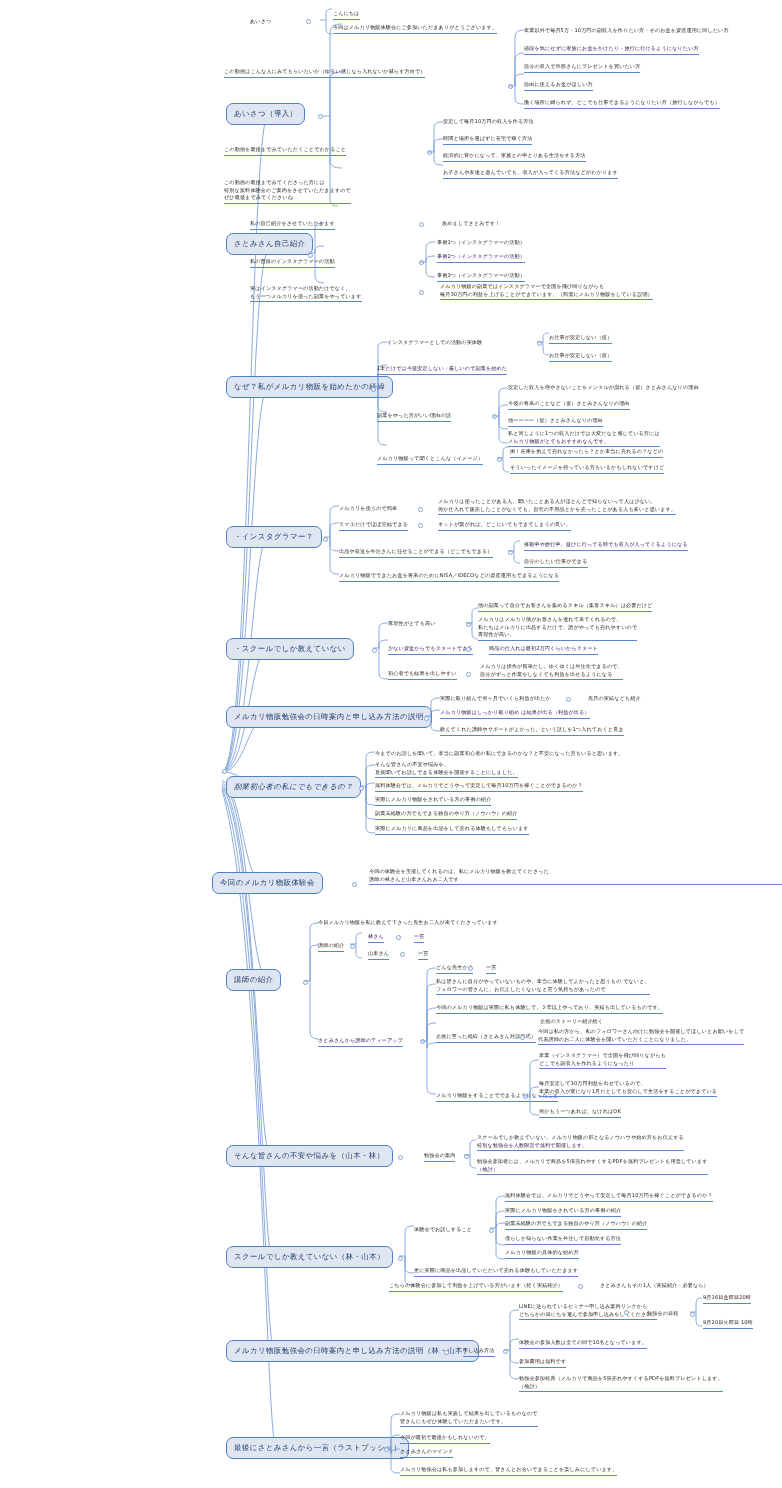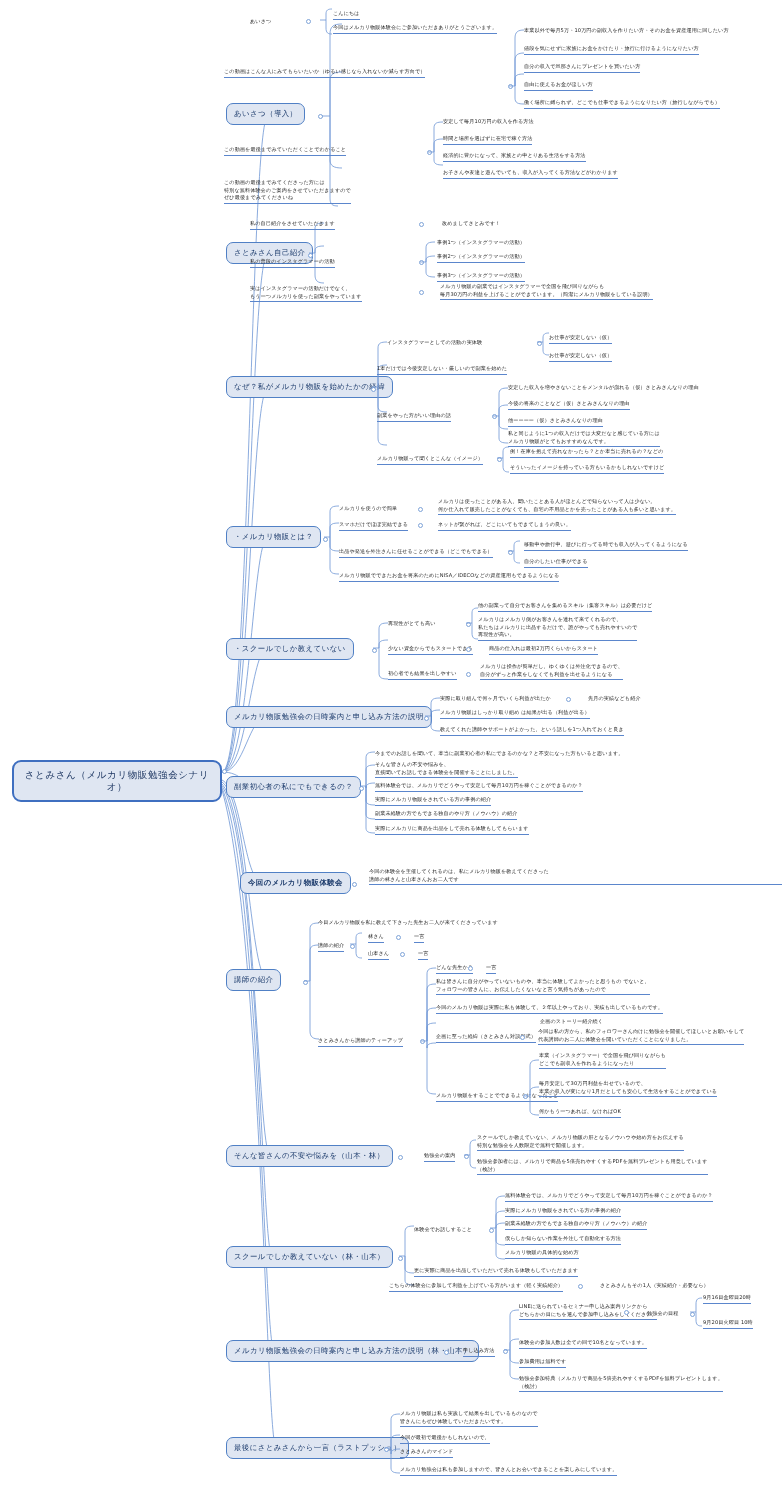--- a/index.html
+++ b/index.html
@@ -89,21 +89,20 @@
       <path d="M222 772 C242 772 244 786 258 786"></path>
       <path d="M222 780 C242 790 244 882 262 882"></path>
       <path d="M222 782 C248 800 250 980 268 980"></path>
       <path d="M222 784 C255 820 258 1155 270 1155"></path>
       <path d="M222 786 C258 840 262 1256 272 1256"></path>
       <path d="M222 788 C260 880 264 1350 274 1350"></path>
       <path d="M222 790 C262 930 266 1447 276 1447"></path>
     </g>
   </svg>
 
-  <div class="root-node">さとみさん（メルカリ物販勉強会シナリオ）</div>
   <div class="knob" style="left:222px;top:769px"></div>
 
   <div class="b1" style="left:226px;top:103px;">あいさつ（導入）</div>
   <div class="knob" style="left:318px;top:114px"></div>
   <svg style="position:absolute;left:320px;top:10px;width:130px;height:200px">
     <g fill="none" stroke="#6d95d4" stroke-width="0.8">
       <path d="M2 106 L10 106 M10 106 L10 24 C10 16 14 14 22 14"></path>
       <path d="M10 106 L10 70 C10 64 14 62 22 62"></path>
       <path d="M10 106 L10 150 C10 156 14 158 22 158"></path>
       <path d="M10 106 L10 188 C10 194 12 196 18 196"></path>
@@ -142,21 +141,21 @@
   </svg>
   <div class="lf plain" style="left:443px;top:118px;">安定して毎月10万円の収入を作る方法</div>
   <div class="lf ul" style="left:443px;top:135px;">時間と場所を選ばずに在宅で稼ぐ方法</div>
   <div class="lf ul" style="left:443px;top:152px;">経済的に豊かになって、家族との中とりある生活をする方法</div>
   <div class="lf ul" style="left:443px;top:169px;">お子さんや友達と遊んでいても、収入が入ってくる方法などがわかります</div>
 
   <div class="lf ul" style="left:224px;top:179px;">この動画の最後までみてくださった方には
 特別な無料体験会のご案内をさせていただきますので
 ぜひ最後までみてくださいね</div>
 
-  <div class="b1" style="left:226px;top:242px;">さとみさん自己紹介</div>
+  <div class="b1" style="left:226px;top:233px;">さとみさん自己紹介</div>
   <div class="knob" style="left:308px;top:253px"></div>
   <svg style="position:absolute;left:306px;top:215px;width:22px;height:90px">
     <g fill="none" stroke="#6d95d4" stroke-width="0.8">
       <path d="M3 38 L9 38 M9 38 L9 14 C9 9 12 8 18 8 M9 38 L9 36 C9 32 12 31 18 31 M9 38 L9 60 C9 66 12 68 18 68"></path>
     </g>
   </svg>
 
   <div class="lf ul" style="left:250px;top:220px;">私の自己紹介をさせていただきます</div>
   <div class="knob" style="left:419px;top:222px"></div>
   <div class="lf plain" style="left:442px;top:220px;">改めましてさとみです！</div>
@@ -214,21 +213,21 @@
   <div class="lf ul" style="left:377px;top:455px;">メルカリ物販って聞くとこんな（イメージ）</div>
   <div class="knob" style="left:497px;top:457px"></div>
   <svg style="position:absolute;left:495px;top:446px;width:20px;height:32px">
     <g fill="none" stroke="#6d95d4" stroke-width="0.8">
         <path d="M2 12 L8 12 M8 12 L8 6 C8 2 10 1 14 1 M8 12 L8 20 C8 25 10 26 14 26"></path>
       </g>
   </svg>
   <div class="lf ul" style="left:510px;top:448px;">例！在庫を抱えて売れなかったら？とか本当に売れるの？などの</div>
   <div class="lf ul" style="left:510px;top:464px;">そういったイメージを持っている方もいるかもしれないですけど</div>
 
-  <div class="b1" style="left:226px;top:526px;">・メルカリ物販とは？</div>
+  <div class="b1" style="left:226px;top:526px;">・インスタグラマー？</div>
   <div class="knob" style="left:323px;top:537px"></div>
   <svg style="position:absolute;left:321px;top:498px;width:22px;height:86px">
     <g fill="none" stroke="#6d95d4" stroke-width="0.8">
       <path d="M3 39 L9 39 M9 39 L9 14 C9 9 12 8 18 8 M9 39 L9 30 C9 26 12 25 18 25 M9 39 L9 48 C9 52 12 53 18 53 M9 39 L9 70 C9 75 12 76 18 76"></path>
     </g>
   </svg>
 
   <div class="lf plain" style="left:339px;top:505px;">メルカリを使うので簡単</div>
   <div class="knob" style="left:418px;top:507px"></div>
   <div class="lf ul" style="left:438px;top:498px;">メルカリは使ったことがある人、聞いたことある人がほとんどで知らないって人は少ない。
@@ -285,36 +284,36 @@
     <g fill="none" stroke="#6d95d4" stroke-width="0.8">
       <path d="M3 22 L9 22 M9 22 L9 10 C9 5 12 4 18 4 M9 22 L9 20 C9 17 12 16 18 16 M9 22 L9 32 C9 36 12 37 18 37"></path>
     </g>
   </svg>
   <div class="lf plain" style="left:440px;top:695px;">実際に取り組んで何ヶ月でいくら利益が出たか</div>
   <div class="knob" style="left:566px;top:697px"></div>
   <div class="lf plain" style="left:588px;top:695px;">先月の実績なども紹介</div>
   <div class="lf ul" style="left:440px;top:709px;">メルカリ物販はしっかり取り組め は結果が出る（利益が出る）</div>
   <div class="lf ul" style="left:440px;top:726px;">教えてくれた講師やサポートがよかった、という話しを1つ入れておくと良き</div>
 
-  <div class="b1" style="left:226px;top:776px;">副業初心者の私にでもできるの？</div>
+  <div class="b1" style="left:226px;top:776px;font-style:italic;">副業初心者の私にでもできるの？</div>
   <div class="knob" style="left:359px;top:786px"></div>
   <svg style="position:absolute;left:357px;top:748px;width:22px;height:100px">
     <g fill="none" stroke="#6d95d4" stroke-width="0.8">
       <path d="M3 38 L9 38 M9 38 L9 10 C9 5 12 4 18 4 M9 38 L9 22 C9 18 12 17 18 17 M9 38 L9 40 C9 36 12 35 18 35 M9 38 L9 52 C9 56 12 57 18 57 M9 38 L9 66 C9 70 12 71 18 71 M9 38 L9 80 C9 84 12 85 18 85"></path>
     </g>
   </svg>
   <div class="lf plain" style="left:375px;top:750px;">今までのお話しを聞いて、本当に副業初心者の私にできるのかな？と不安になった方もいると思います。</div>
   <div class="lf ul" style="left:375px;top:761px;">そんな皆さんの不安や悩みを、
 直接聞いてお話しできる体験会を開催することにしました。</div>
   <div class="lf ul" style="left:375px;top:782px;">無料体験会では、メルカリでどうやって安定して毎月10万円を稼ぐことができるのか？</div>
   <div class="lf ul" style="left:375px;top:796px;">実際にメルカリ物販をされている方の事例の紹介</div>
   <div class="lf ul" style="left:375px;top:810px;">副業未経験の方でもできる独自のやり方（ノウハウ）の紹介</div>
   <div class="lf ul" style="left:375px;top:825px;">実際にメルカリに商品を出品をして売れる体験もしてもらいます</div>
 
-  <div class="b1" style="left:240px;top:872px;font-weight:bold;">今回のメルカリ物販体験会</div>
+  <div class="b1" style="left:212px;top:872px;">今回のメルカリ物販体験会</div>
   <div class="knob" style="left:352px;top:882px"></div>
   <div class="lf ul" style="left:369px;top:868px;width:530px;">今回の体験会を主催してくれるのは、私にメルカリ物販を教えてくださった
 講師の林さんと山本さんおお二人です</div>
 
   <div class="b1" style="left:226px;top:969px;">講師の紹介</div>
   <div class="knob" style="left:303px;top:980px"></div>
   <svg style="position:absolute;left:301px;top:915px;width:22px;height:150px">
     <g fill="none" stroke="#6d95d4" stroke-width="0.8">
       <path d="M3 66 L9 66 M9 66 L9 14 C9 9 12 8 18 8 M9 66 L9 36 C9 31 12 30 18 30 M9 66 L9 116 C9 122 12 124 18 124"></path>
     </g>

